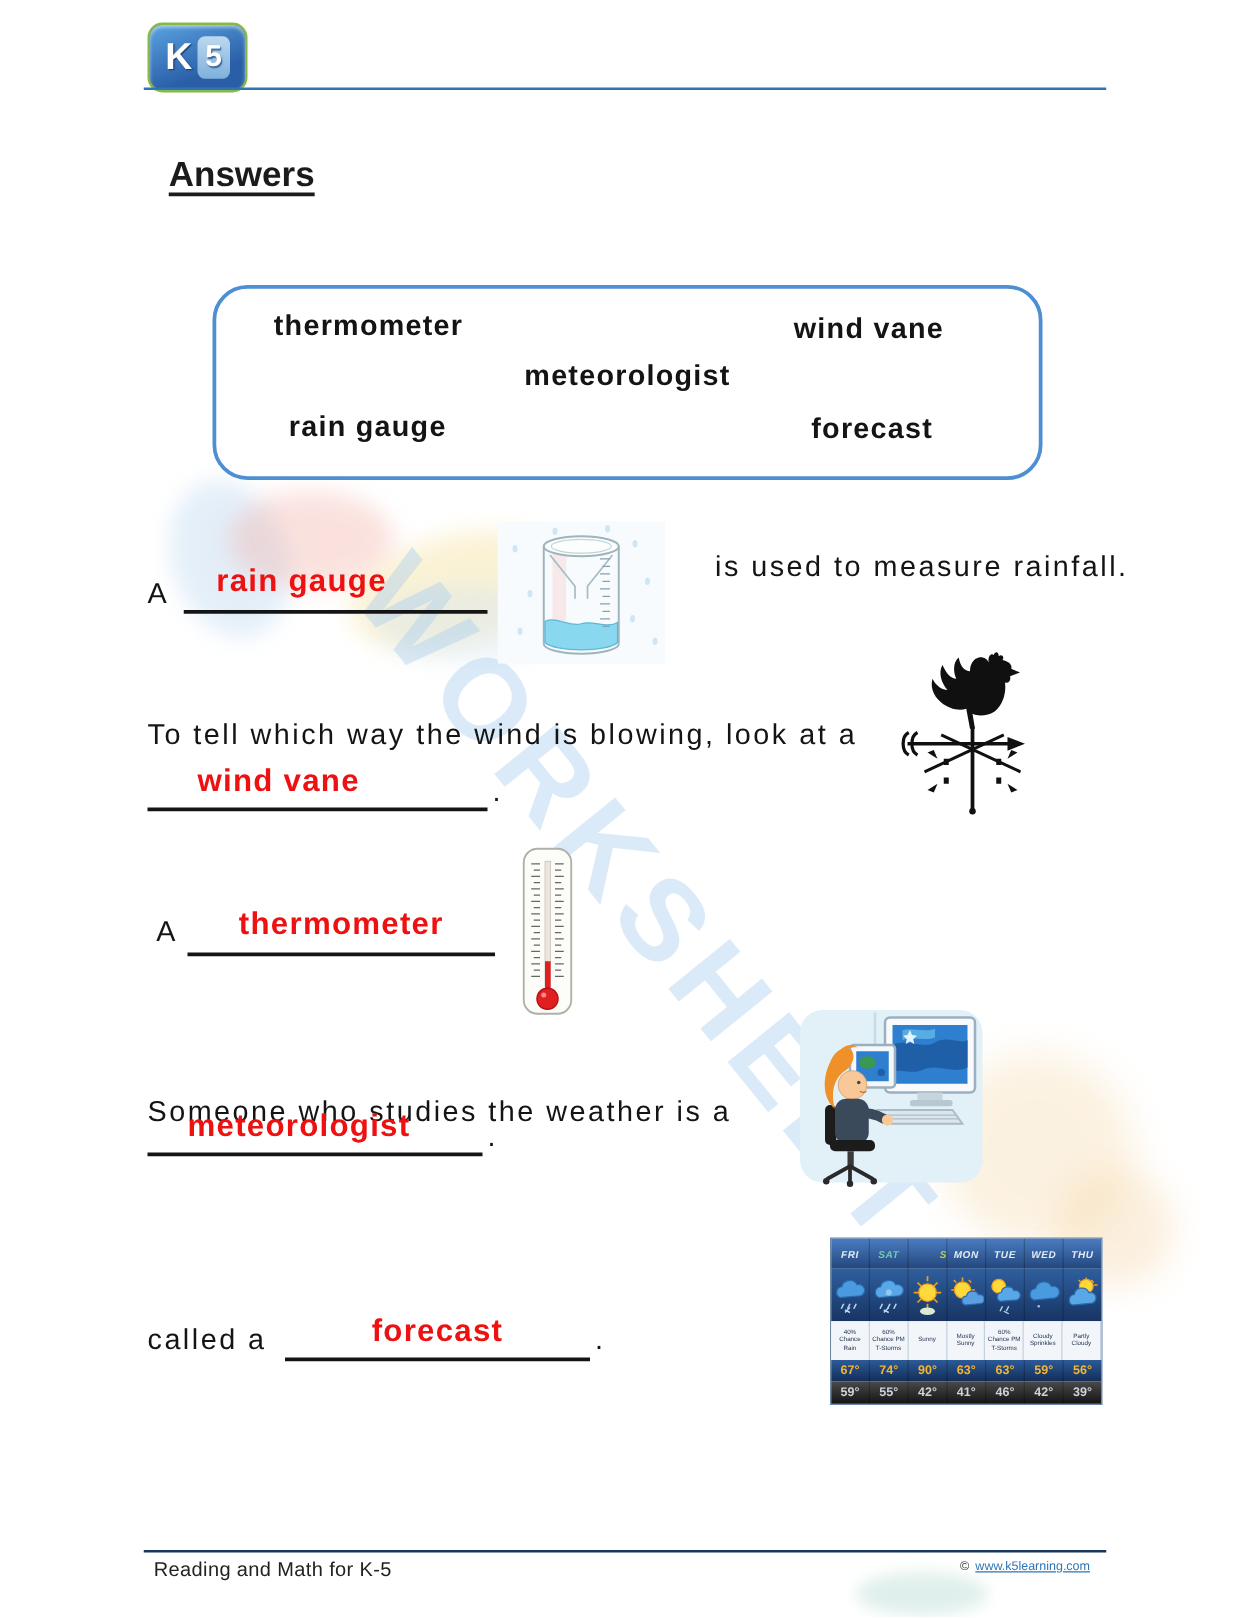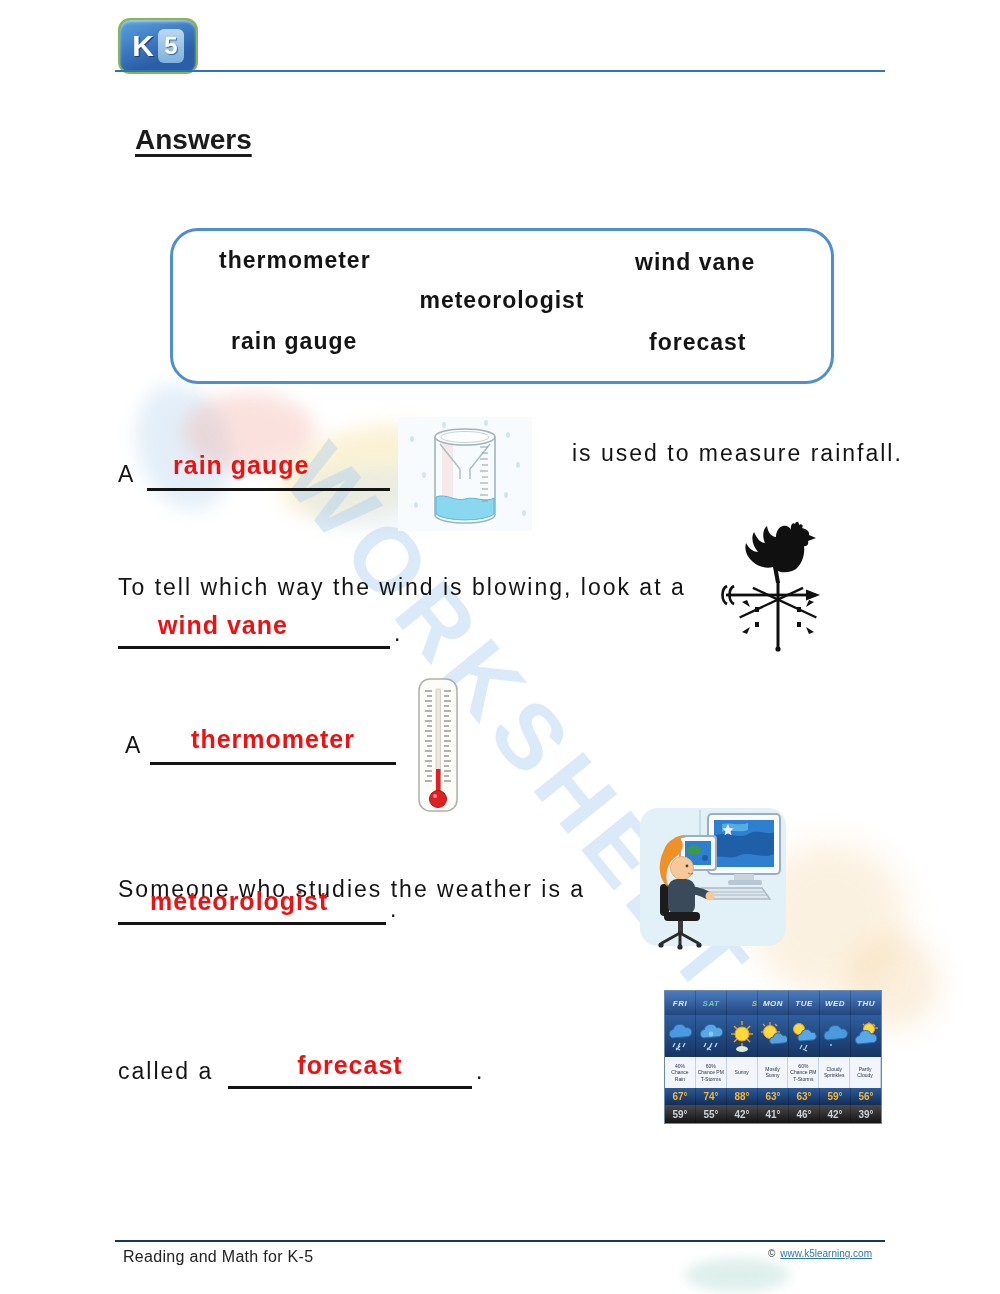--- a/index.html
+++ b/index.html
@@ -437,21 +437,21 @@
         </div>
     </div>
     <div class="fw-row fw-high">
       <div class="fw-cell">
           <span class="fw-h">67°</span>
         </div>
       <div class="fw-cell">
           <span class="fw-h">74°</span>
         </div>
       <div class="fw-cell">
-          <span class="fw-h">88°</span>
+          <span class="fw-h">90°</span>
         </div>
       <div class="fw-cell">
           <span class="fw-h">63°</span>
         </div>
       <div class="fw-cell">
           <span class="fw-h">63°</span>
         </div>
       <div class="fw-cell">
           <span class="fw-h">59°</span>
         </div>

